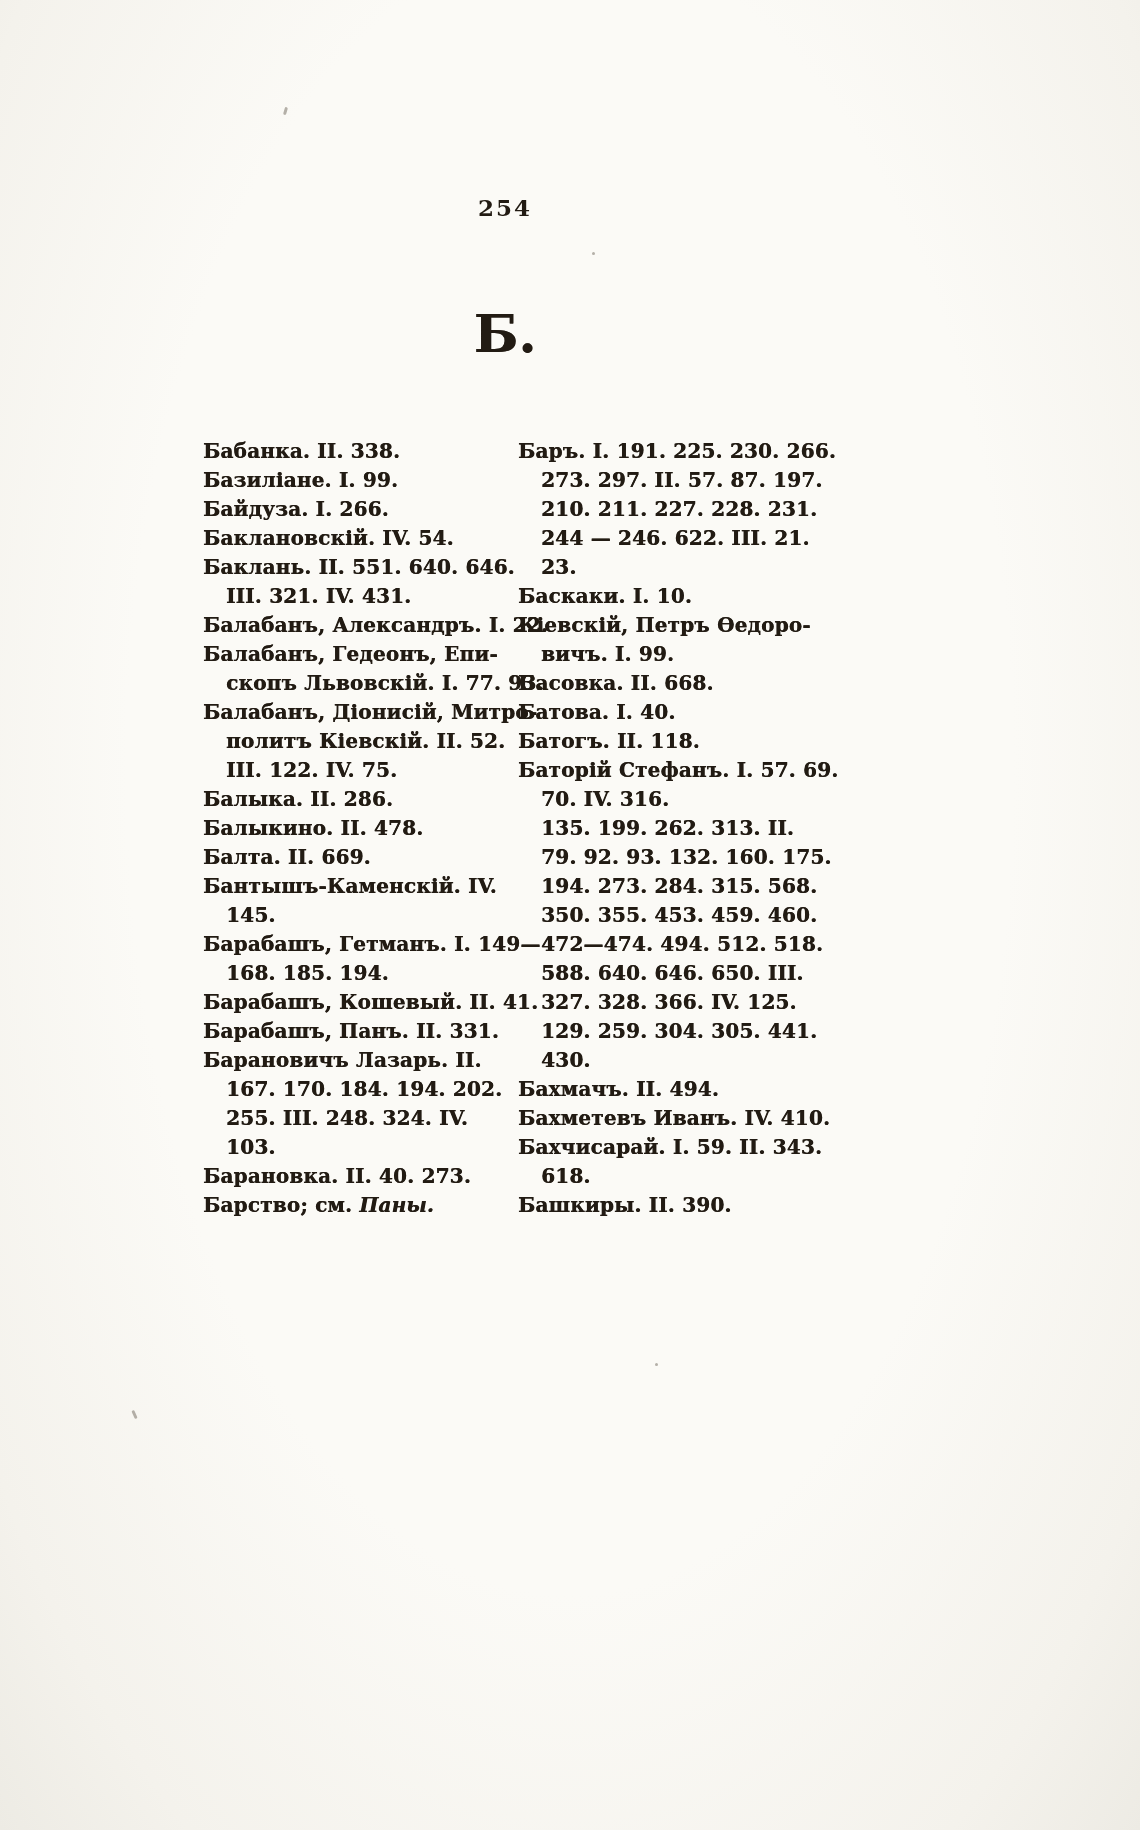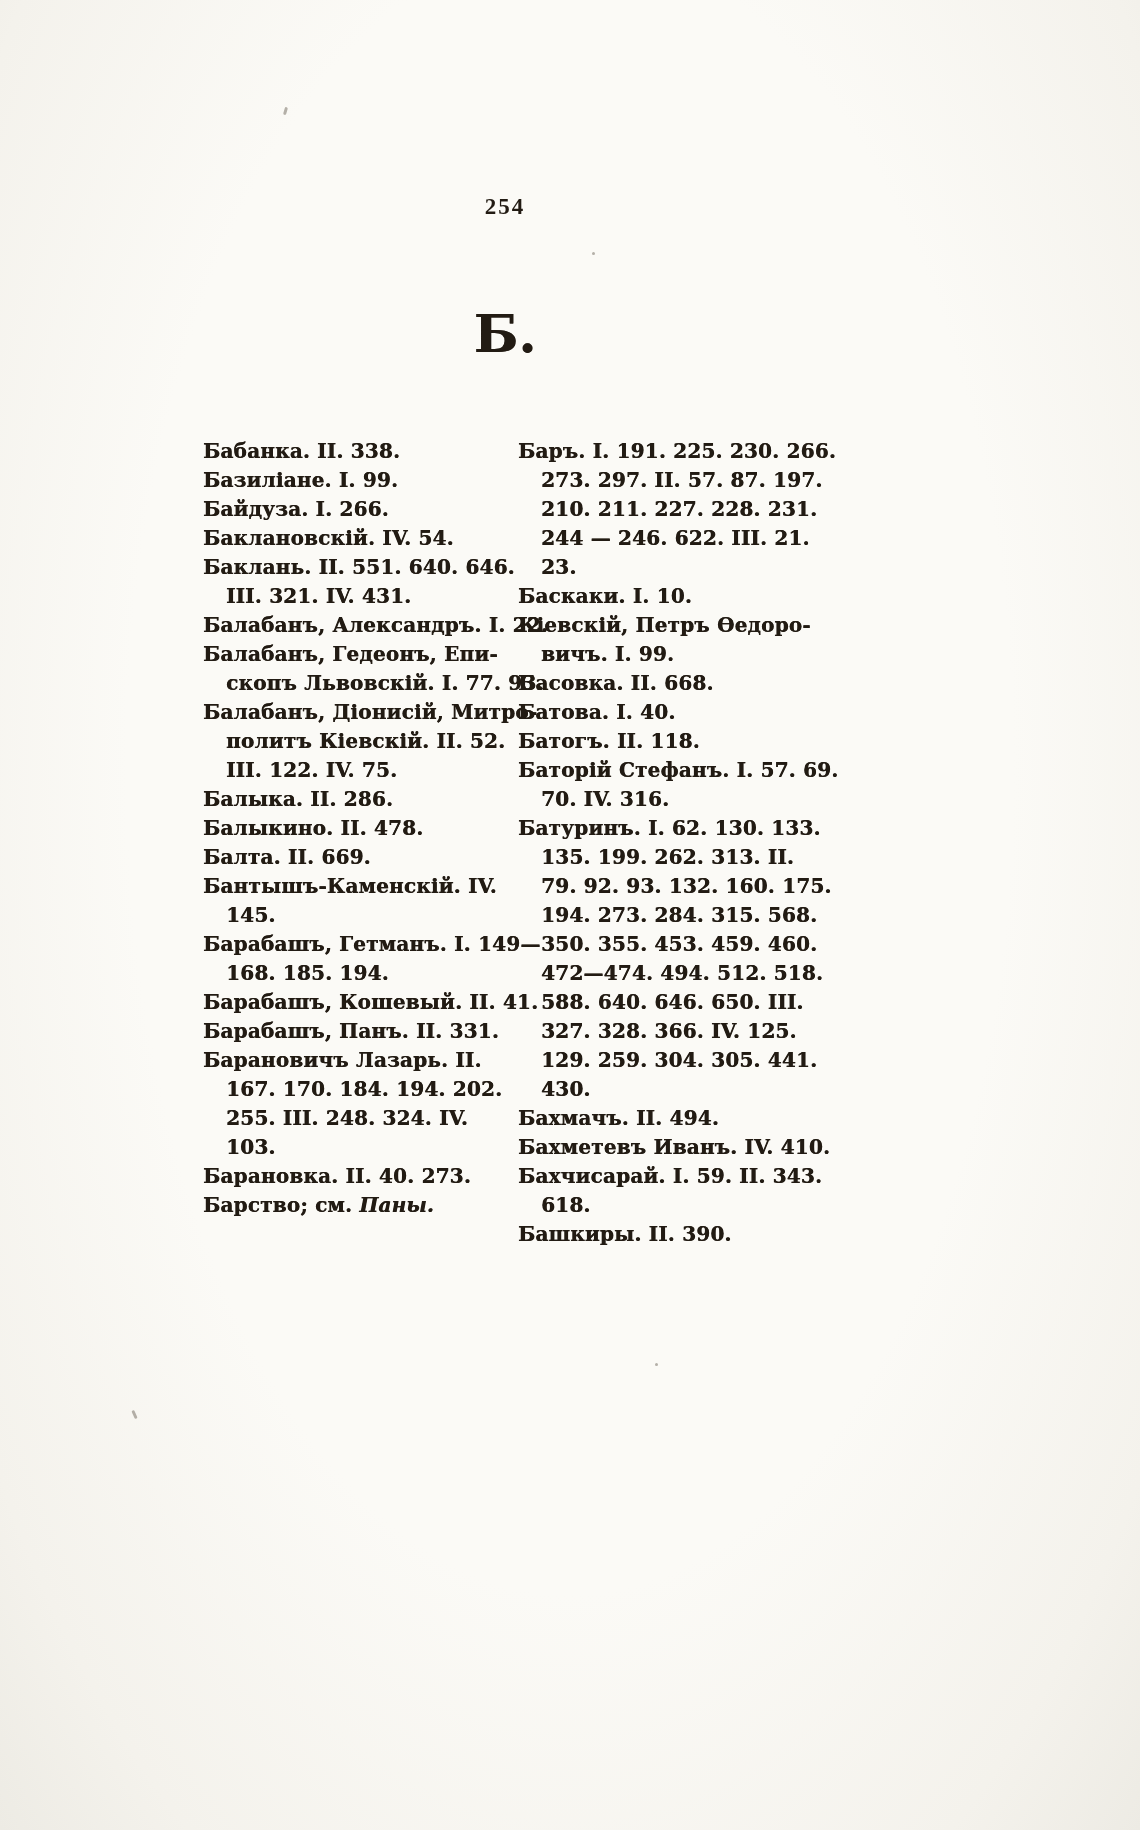--- a/index.html
+++ b/index.html
@@ -25,21 +25,20 @@
   }
 
   .page-number {
     position: absolute;
     top: 194px;
     left: 200px;
     width: 610px;
     text-align: center;
     font-size: 23px;
     letter-spacing: 2px;
-    font-family: Liberation Serif, serif;
   }
 
   .section-letter {
     position: absolute;
     top: 308px;
     left: 200px;
     width: 610px;
     text-align: center;
     font-size: 52px;
     line-height: 1;
@@ -141,21 +140,20 @@
         <div class="line indent"><span>244 — 246. 622. III. 21.</span></div>
         <div class="line indent"><span>23.</span></div>
         <div class="line"><span>Баскаки. I. 10.</span></div>
         <div class="line"><span>Кіевскій, Петръ Ѳедоро-</span></div>
         <div class="line indent"><span>вичъ. I. 99.</span></div>
         <div class="line"><span>Басовка. II. 668.</span></div>
         <div class="line"><span>Батова. I. 40.</span></div>
         <div class="line"><span>Батогъ. II. 118.</span></div>
         <div class="line"><span>Баторій Стефанъ. I. 57. 69.</span></div>
         <div class="line indent"><span>70. IV. 316.</span></div>
-        <div class="line"><span>Батуринъ. I. 62. 130. 133.</span></div>
         <div class="line indent"><span>135. 199. 262. 313. II.</span></div>
         <div class="line indent"><span>79. 92. 93. 132. 160. 175.</span></div>
         <div class="line indent"><span>194. 273. 284. 315. 568.</span></div>
         <div class="line indent"><span>350. 355. 453. 459. 460.</span></div>
         <div class="line indent"><span>472—474. 494. 512. 518.</span></div>
         <div class="line indent"><span>588. 640. 646. 650. III.</span></div>
         <div class="line indent"><span>327. 328. 366. IV. 125.</span></div>
         <div class="line indent"><span>129. 259. 304. 305. 441.</span></div>
         <div class="line indent"><span>430.</span></div>
         <div class="line"><span>Бахмачъ. II. 494.</span></div>

